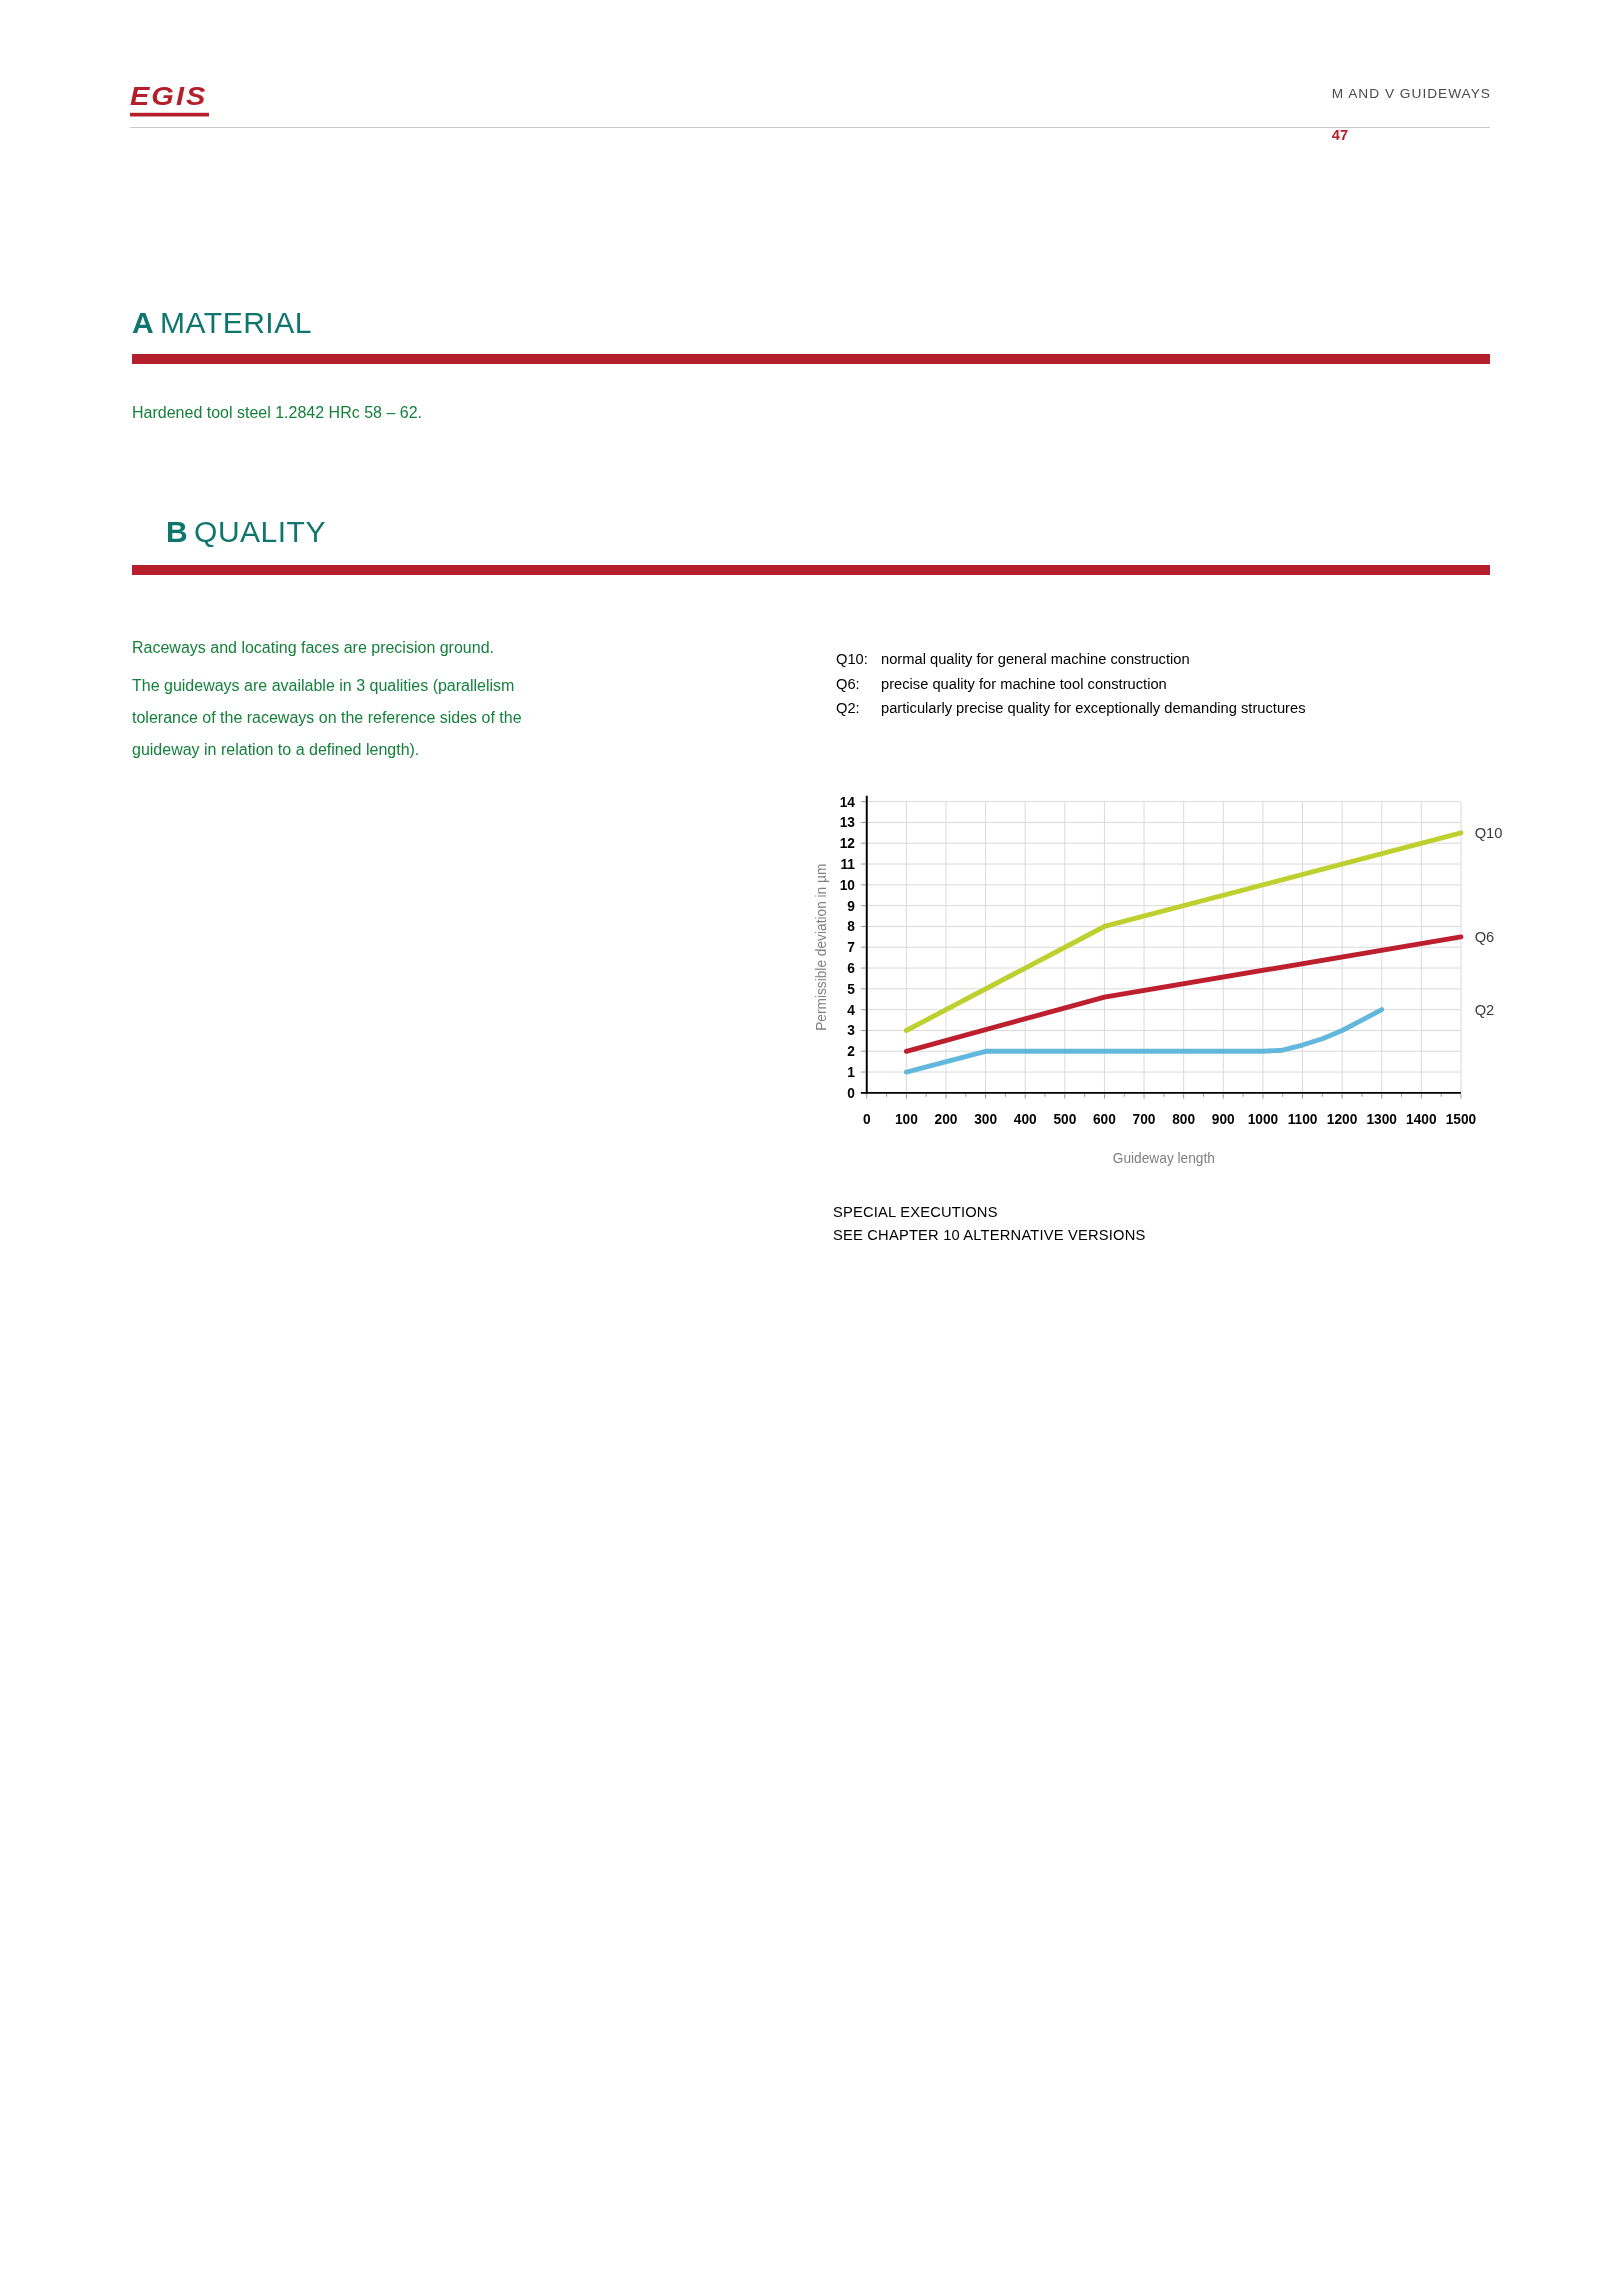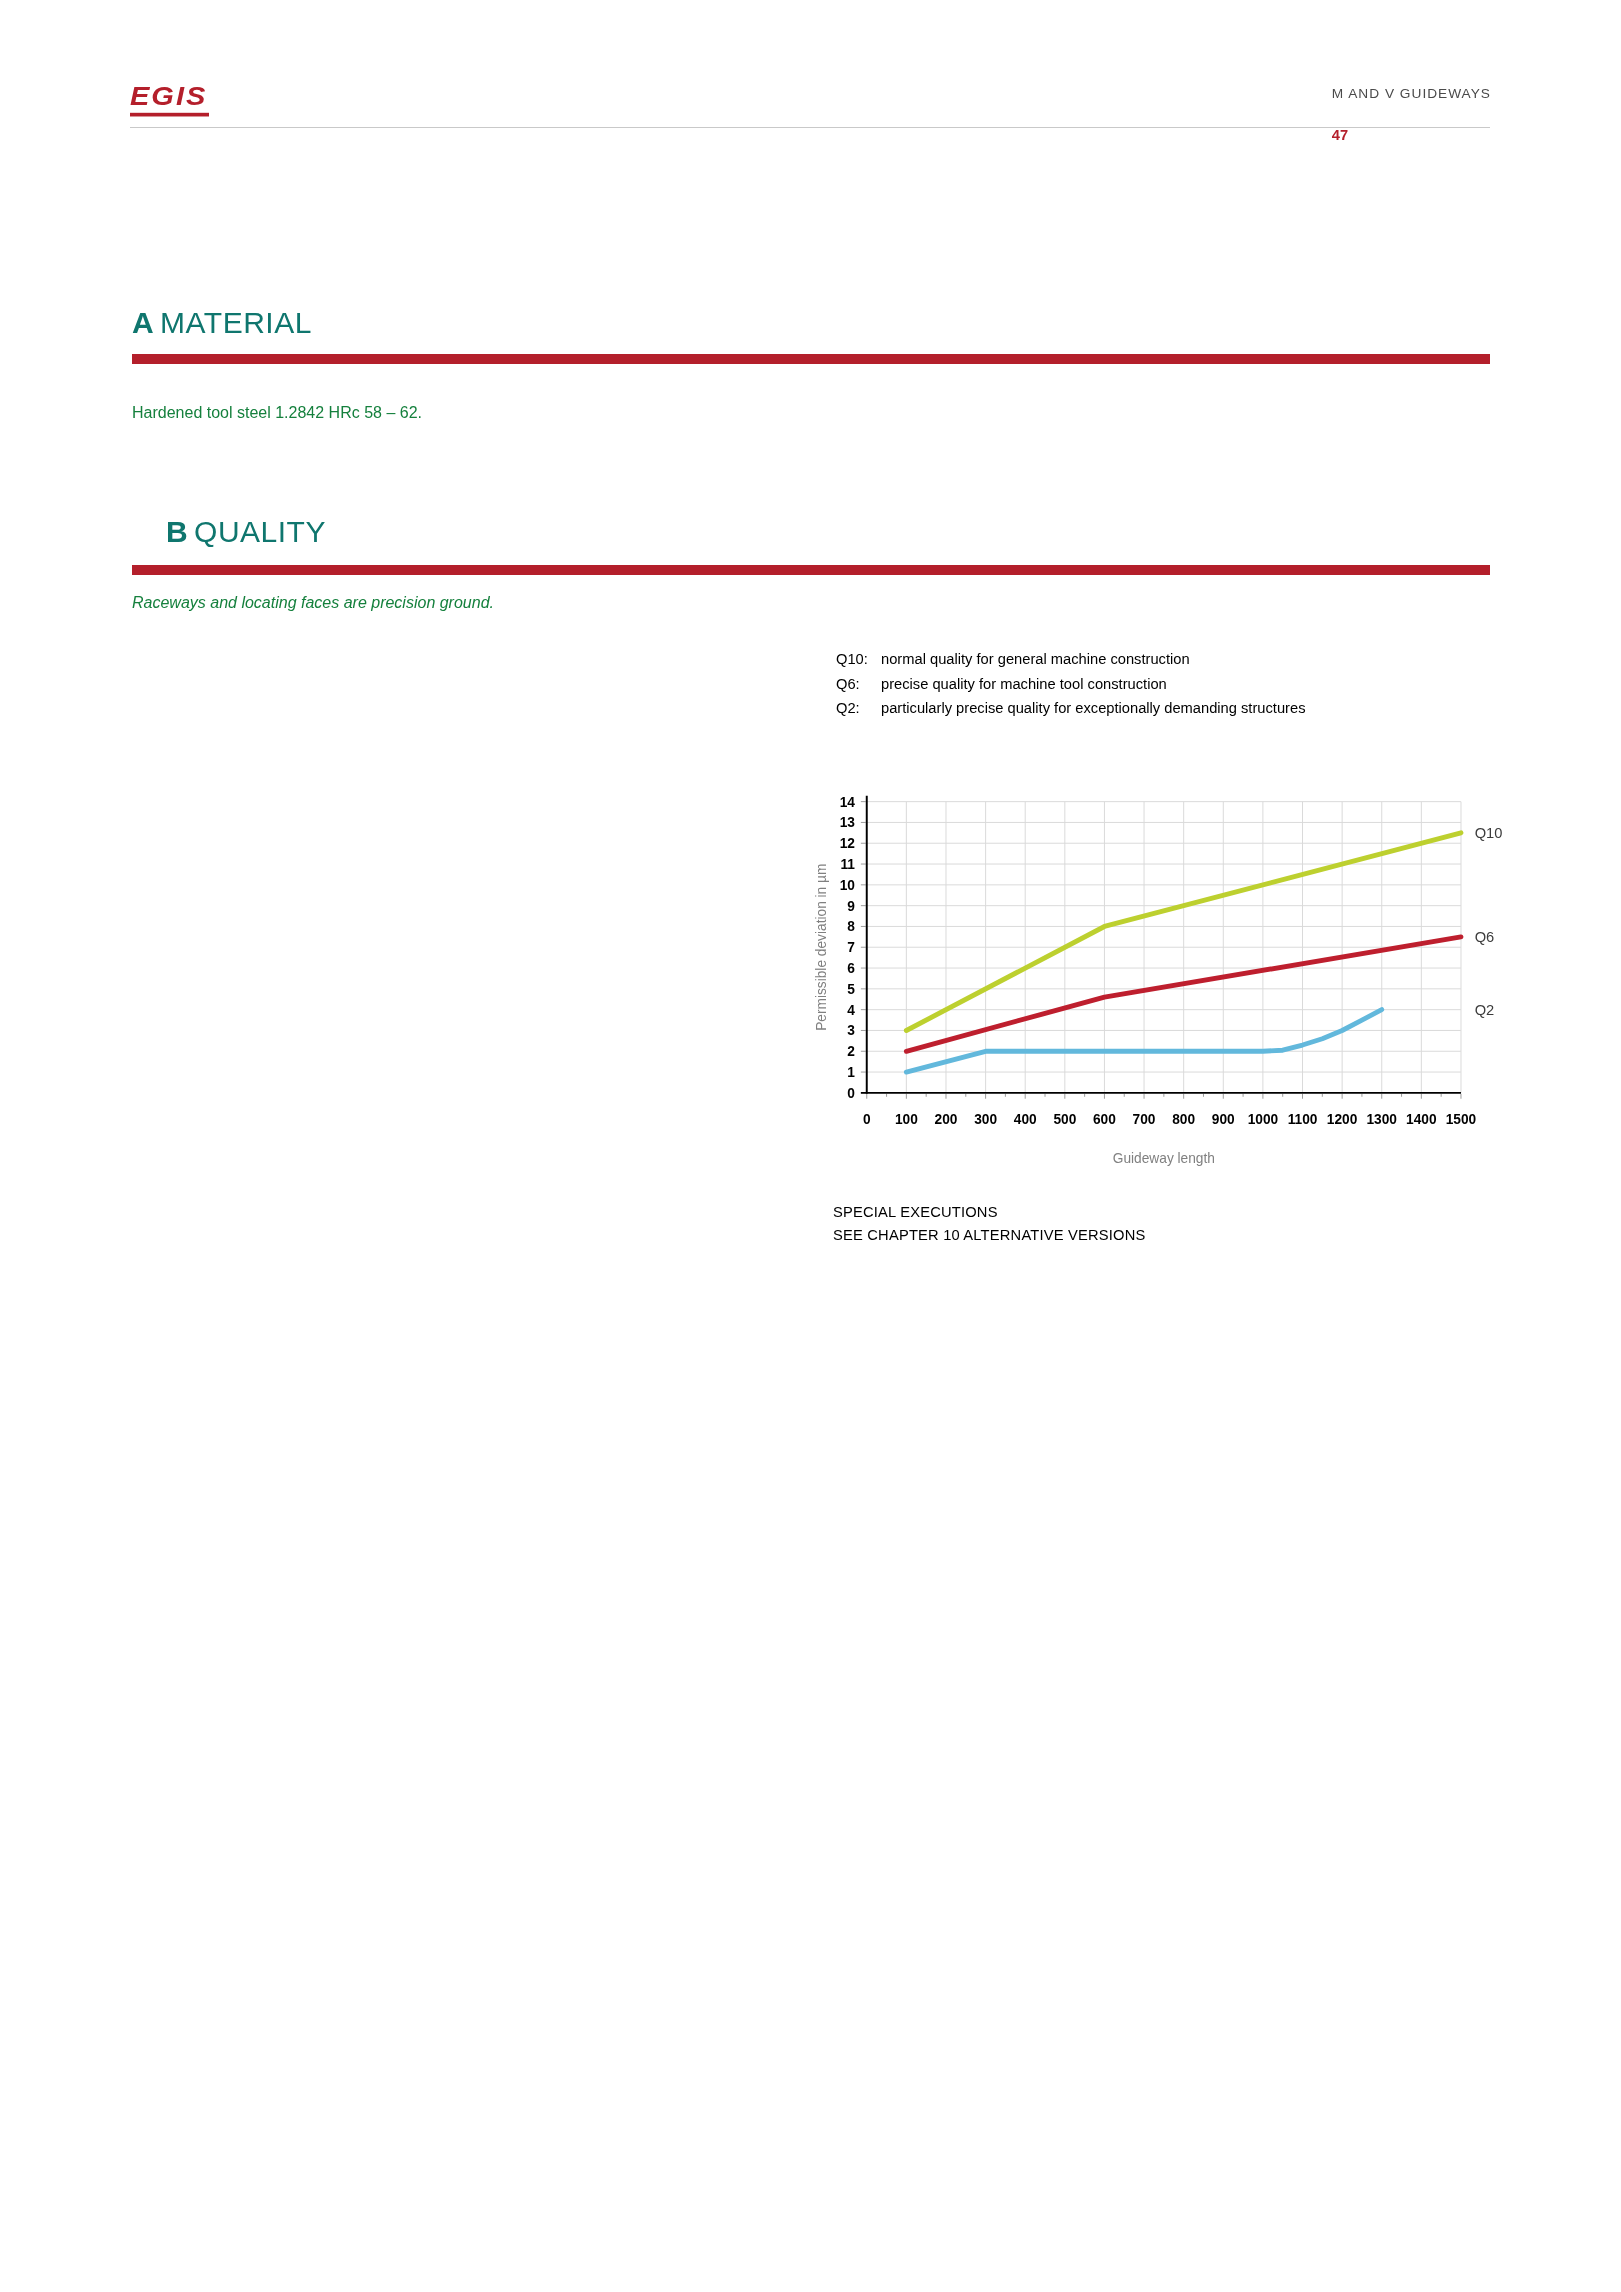--- a/index.html
+++ b/index.html
@@ -81,21 +81,26 @@
   <div class="section-heading" style="top:306px;">
     <span class="sec-letter">A</span><span>MATERIAL</span>
   </div>
   <div class="red-bar" style="top:354px;"></div>
   <div class="body-text" style="top:404px;">Hardened tool steel 1.2842 HRc 58 – 62.</div>
 
   <div class="section-heading" style="top:515px;margin-left:34px;">
     <span class="sec-letter">B</span><span>QUALITY</span>
   </div>
   <div class="red-bar" style="top:565px;"></div>
-  <div class="body-text" style="top:594px;font-style:italic;">Raceways and locating faces are precision ground.</div>
+  <div class="body-text" style="top:639px;">Raceways and locating faces are precision ground.</div>
+  <div class="body-text para-lines" style="top:670px;">
+    <div>The guideways are available in 3 qualities (parallelism</div>
+    <div>tolerance of the raceways on the reference sides of the</div>
+    <div>guideway in relation to a defined length).</div>
+  </div>
 
   <div class="q-legend">
     <div class="row">
       <span class="q-label">Q10:</span>
       <span>normal quality for general machine construction</span>
     </div>
     <div class="row">
       <span class="q-label">Q6:</span>
       <span>precise quality for machine tool construction</span>
     </div>

